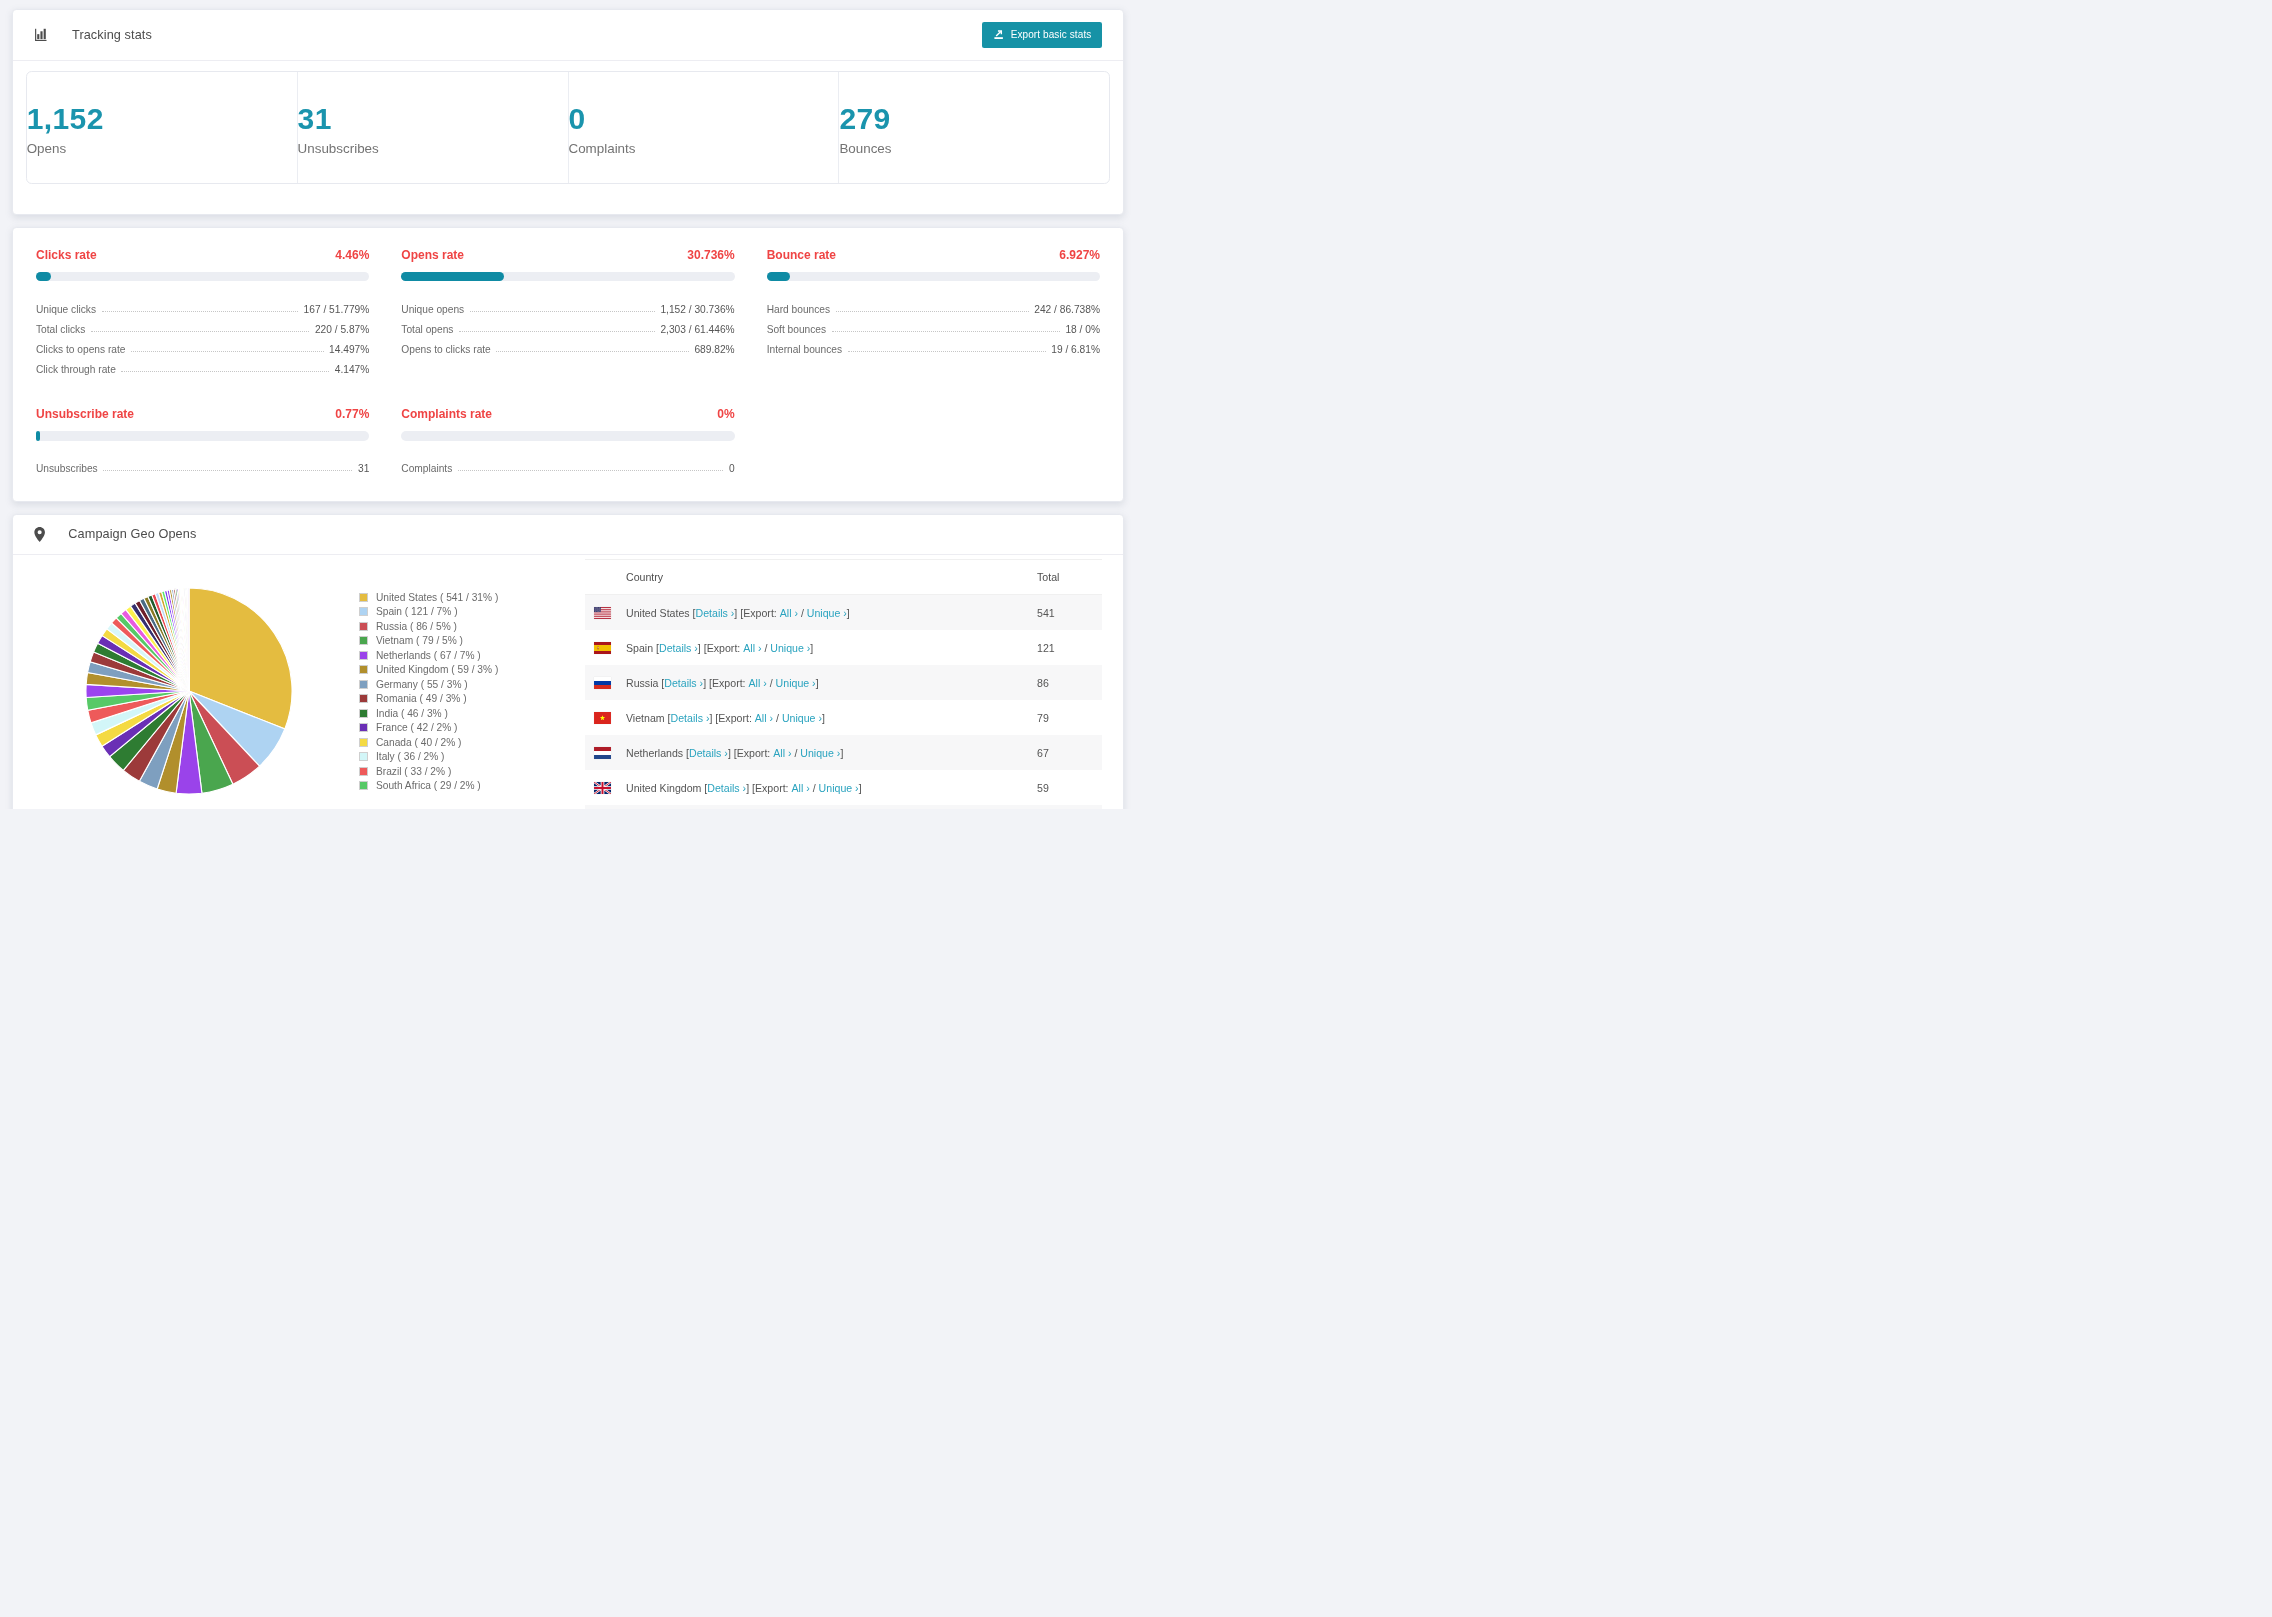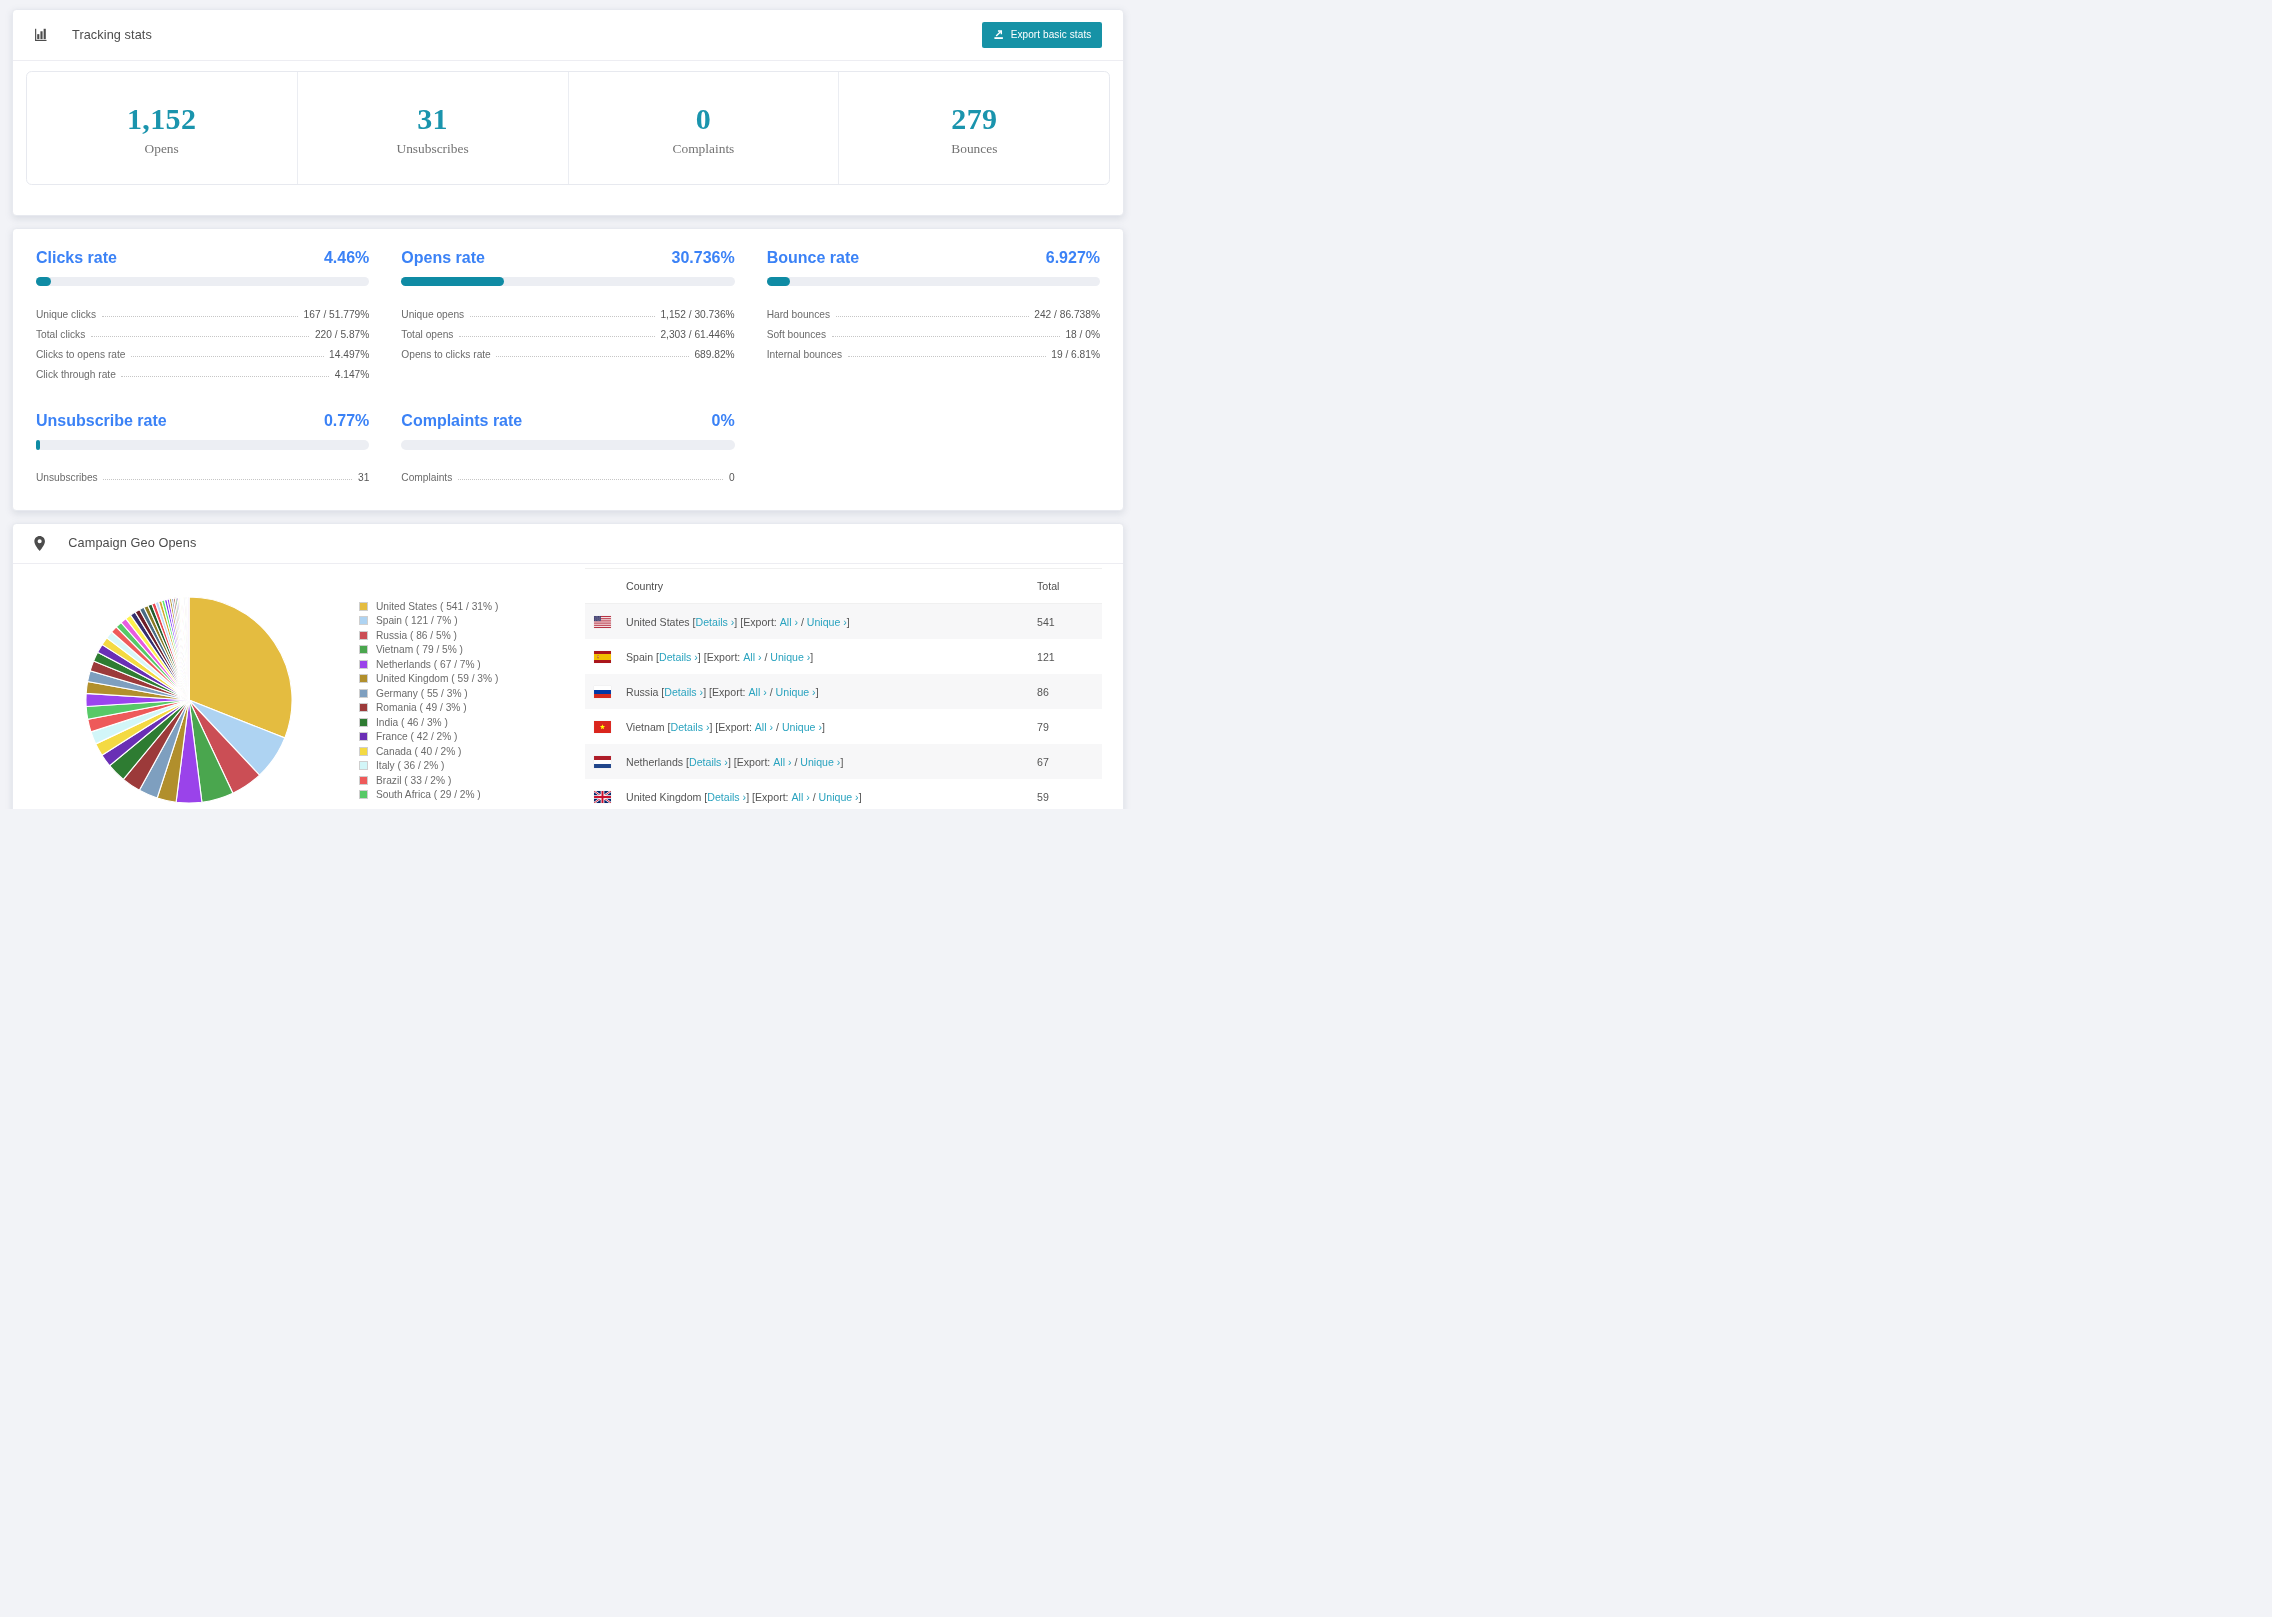--- a/index.html
+++ b/index.html
@@ -37,29 +37,29 @@
   .btn{
     display:flex;align-items:center;gap:6.4px;
     background:#1692a6;color:#fff;border:none;border-radius:2.1px;
     font-size:10px;font-family:inherit;padding:6.4px 10.6px;cursor:pointer;letter-spacing:0.1px;
   }
   
   .stats-box{
     display:flex;margin:10px 12.7px 30px;
     border:0.7px solid var(--card-border);border-radius:5.6px;background:#fff;
   }
-  .stat-cell{flex:1;text-align:center;padding:30px 0 27px;font-family:Liberation Serif, serif;}
+  .stat-cell{flex:1;padding:30px 0 27px;}
   .stat-cell + .stat-cell{border-left:0.7px solid #ebedf2;}
   .stat-value{font-size:30px;font-weight:700;color:var(--accent-num);letter-spacing:0.4px;}
   .stat-label{font-size:13.4px;color:#737373;margin-top:5px;}
   
   .rates-card{margin-top:12px;padding:20px 23px 27px;}
   .rates-grid{display:grid;grid-template-columns:1fr 1fr 1fr;column-gap:32px;row-gap:32px;}
   .rate-head{display:flex;justify-content:space-between;align-items:baseline;margin-bottom:10.6px;}
-  .rate-title,.rate-value{font-size:16px;font-weight:700;color:#3b82f6;}
+  .rate-title,.rate-value{font-size:12px;font-weight:700;color:#ef4444;}
   .bar{height:9.2px;background:#eceef3;border-radius:5px;}
   .fill{display:block;height:9.2px;background:var(--accent);border-radius:5px;}
   .rate-rows{list-style:none;margin-top:13.4px;}
   .rate-row{display:flex;align-items:flex-end;height:20px;font-size:10.2px;color:var(--txt-soft);}
   .lbl{white-space:nowrap;text-align:center;}
   .leader{flex:1;border-bottom:0.7px dotted #c6c6c6;margin:0 5.6px 2.8px;}
   .val{white-space:nowrap;color:var(--txt);}
   
   .geo-card{margin-top:12px;height:301px;overflow:hidden;}
   .geo-body{display:flex;align-items:flex-start;padding:4.2px 21px 0 23px;}

